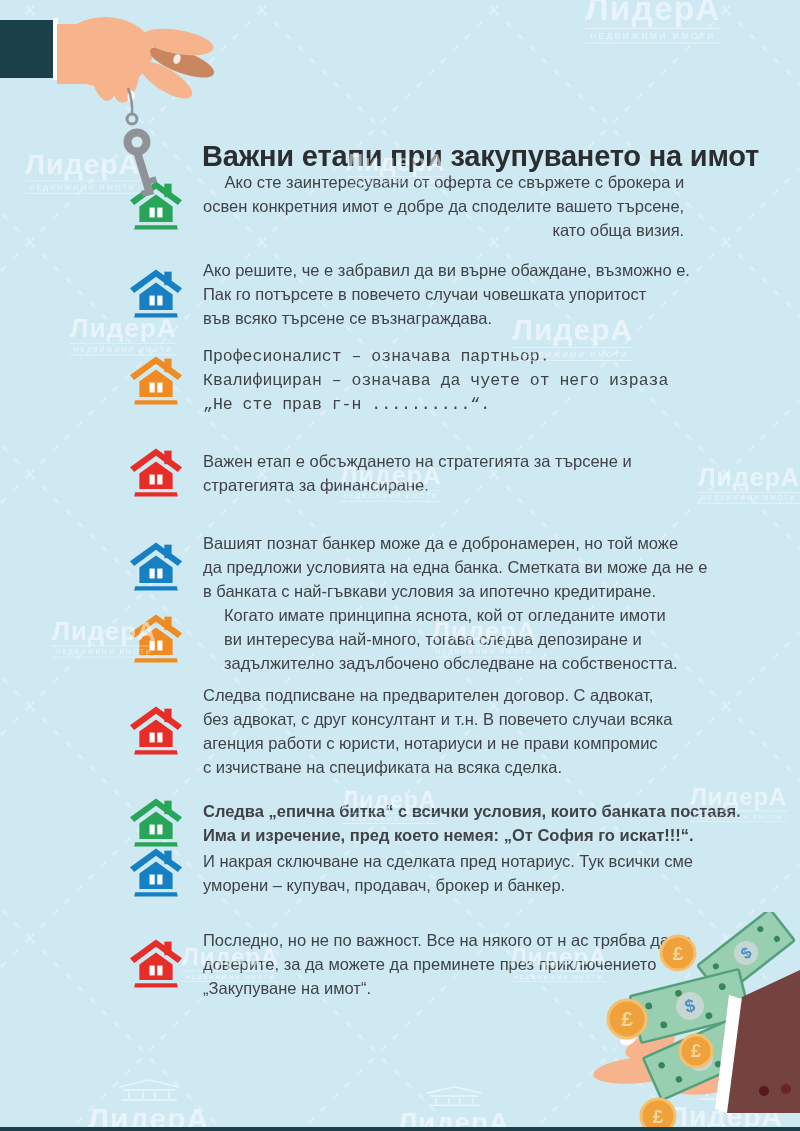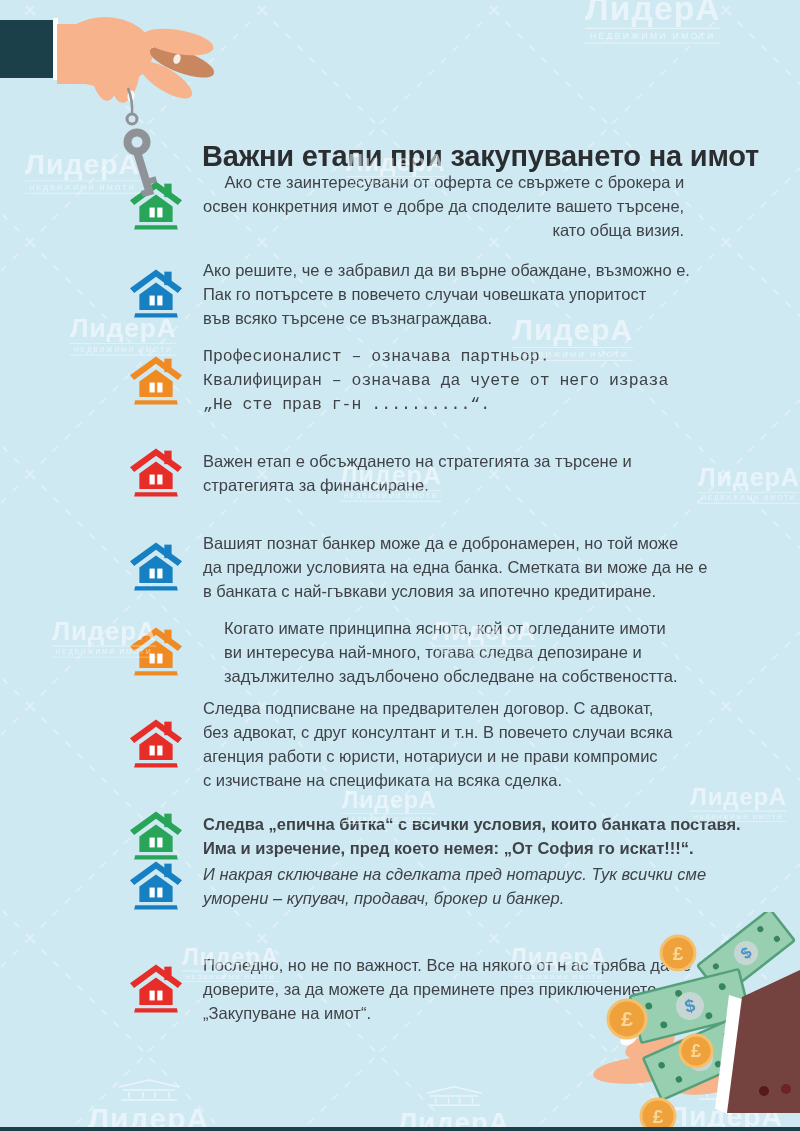--- a/index.html
+++ b/index.html
@@ -38,25 +38,25 @@
   .item .house{width:52px;height:50px;flex:0 0 52px;}
   .item .house svg{display:block;width:52px;height:50px;}
   .item p{
     margin:0;font-size:16.5px;line-height:24px;color:var(--text);
     white-space:pre-line;
   }
   .item:nth-of-type(1){margin-bottom:16px;text-align:right;}
   .item:nth-of-type(2){margin-bottom:15px;}
   .item:nth-of-type(3){margin-bottom:31px;font-family:Liberation Mono, monospace;}
   .item:nth-of-type(4){margin-bottom:33px;}
-  .item:nth-of-type(5){margin-bottom:13px;}
+  .item:nth-of-type(5){}
   .item:nth-of-type(6){margin-bottom:8px;gap:42px;}
   .item:nth-of-type(7){margin-bottom:19px;}
   .item:nth-of-type(8){font-weight:bold;}
-  .item:nth-of-type(9){margin-bottom:42px;font-style:italic;}
+  .item:nth-of-type(9){margin-bottom:30px;}
   .wm{
     position:absolute;z-index:3;text-align:center;
     transform-origin:top left;pointer-events:none;white-space:nowrap;
   }
   .wm-brand{font-size:30px;font-weight:700;line-height:1;letter-spacing:1px;color:rgba(255,255,255,.52);}
   .wm-sub{
     font-size:7.5px;letter-spacing:2.2px;color:rgba(255,255,255,.58);
     border-top:1px solid rgba(255,255,255,.45);border-bottom:1px solid rgba(255,255,255,.45);
     padding:1.5px 0;margin-top:2px;
   }

